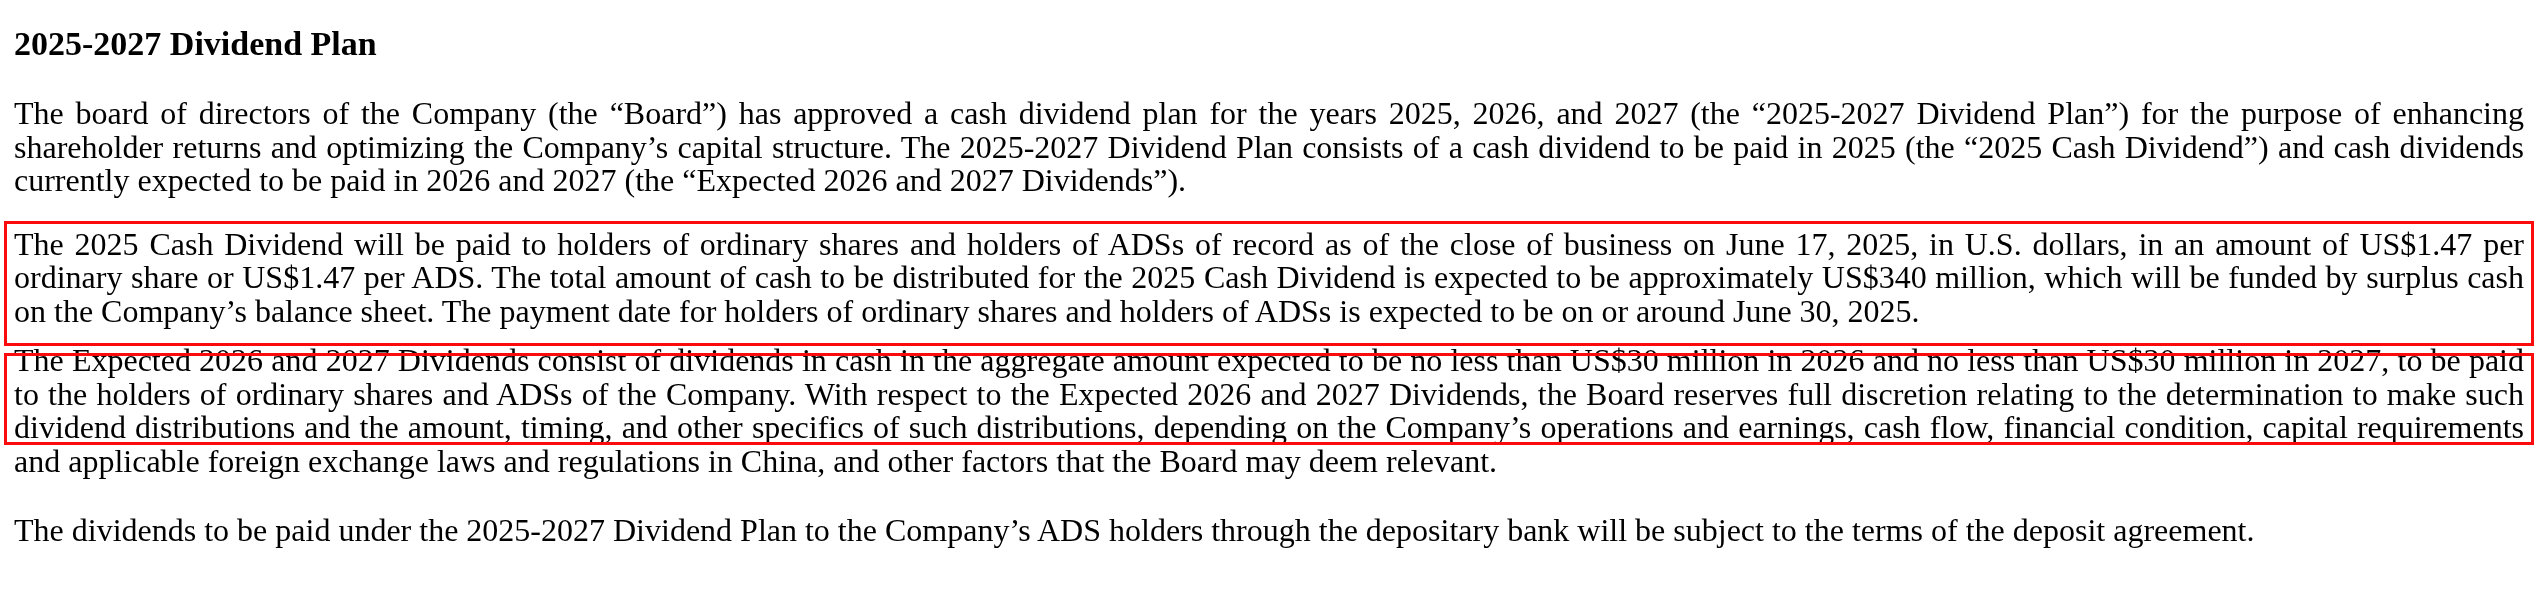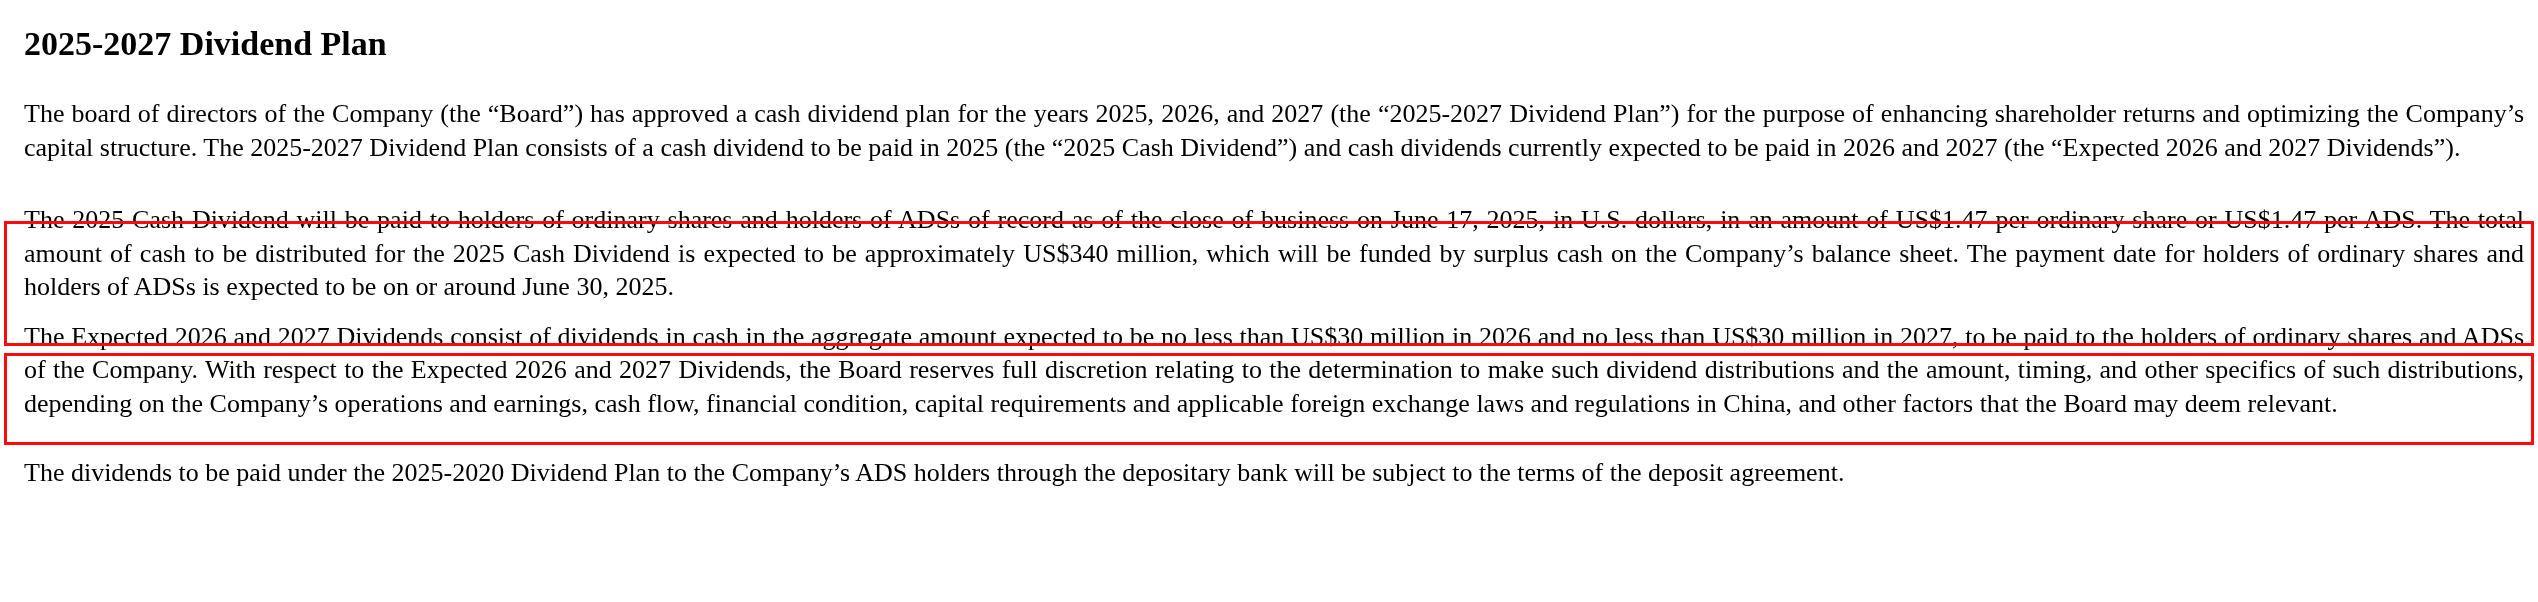--- a/index.html
+++ b/index.html
@@ -8,39 +8,39 @@
     width: 2538px;
     height: 602px;
     background: #ffffff;
     overflow: hidden;
     font-family: "Liberation Serif", "DejaVu Serif", serif;
     color: #000000;
     box-sizing: border-box;
   }
   .text-col {
     position: relative;
-    padding: 0 14px 0 24px;
+    padding: 0 14px 0 14px;
     box-sizing: border-box;
     width: 100%;
   }
   h1.doc-heading {
     font-size: 34px;
     line-height: 40px;
     font-weight: bold;
     margin: 24px 0 0 0;
     text-align: left;
   }
   p.doc-para {
-    font-size: 26px;
+    font-size: 32px;
     line-height: 33.5px;
     text-align: justify;
     margin: 0;
   }
   p.m-p1 { margin-top: 33px; }
-  p.m-p2 { margin-top: 39px; }
+  p.m-p2 { margin-top: 30px; }
   p.m-p3 { margin-top: 16px; }
   p.m-p4 { margin-top: 36px; }
   .hl-box {
     position: absolute;
     left: 4px;
     width: 2530px;
     box-sizing: border-box;
     border: 3px solid var(--hl, #fb0b0b);
     background: transparent;
     pointer-events: none;
@@ -56,21 +56,21 @@
   <div class="text-col">
 
     <h1 class="doc-heading">2025-2027 Dividend Plan</h1>
 
     <p class="doc-para m-p1">The board of directors of the Company (the “Board”) has approved a cash dividend plan for the years 2025, 2026, and 2027 (the “2025-2027 Dividend Plan”) for the purpose of enhancing shareholder returns and optimizing the Company’s capital structure. The 2025-2027 Dividend Plan consists of a cash dividend to be paid in 2025 (the “2025 Cash Dividend”) and cash dividends currently expected to be paid in 2026 and 2027 (the “Expected 2026 and 2027 Dividends”).</p>
 
     <p class="doc-para m-p2">The 2025 Cash Dividend will be paid to holders of ordinary shares and holders of ADSs of record as of the close of business on June 17, 2025, in U.S. dollars, in an amount of US$1.47 per ordinary share or US$1.47 per ADS. The total amount of cash to be distributed for the 2025 Cash Dividend is expected to be approximately US$340 million, which will be funded by surplus cash on the Company’s balance sheet. The payment date for holders of ordinary shares and holders of ADSs is expected to be on or around June 30, 2025.</p>
 
     <p class="doc-para m-p3">The Expected 2026 and 2027 Dividends consist of dividends in cash in the aggregate amount expected to be no less than US$30 million in 2026 and no less than US$30 million in 2027, to be paid to the holders of ordinary shares and ADSs of the Company. With respect to the Expected 2026 and 2027 Dividends, the Board reserves full discretion relating to the determination to make such dividend distributions and the amount, timing, and other specifics of such distributions, depending on the Company’s operations and earnings, cash flow, financial condition, capital requirements and applicable foreign exchange laws and regulations in China, and other factors that the Board may deem relevant.</p>
 
-    <p class="doc-para m-p4">The dividends to be paid under the 2025-2020 Dividend Plan to the Company’s ADS holders through the depositary bank will be subject to the terms of the deposit agreement.</p>
+    <p class="doc-para m-p4">The dividends to be paid under the 2025-2027 Dividend Plan to the Company’s ADS holders through the depositary bank will be subject to the terms of the deposit agreement.</p>
 
   </div>
 
   <div class="hl-box hl-box-1"></div>
 
   <div class="hl-box hl-box-2"></div>
 
 </div>
 
 </body></html>

